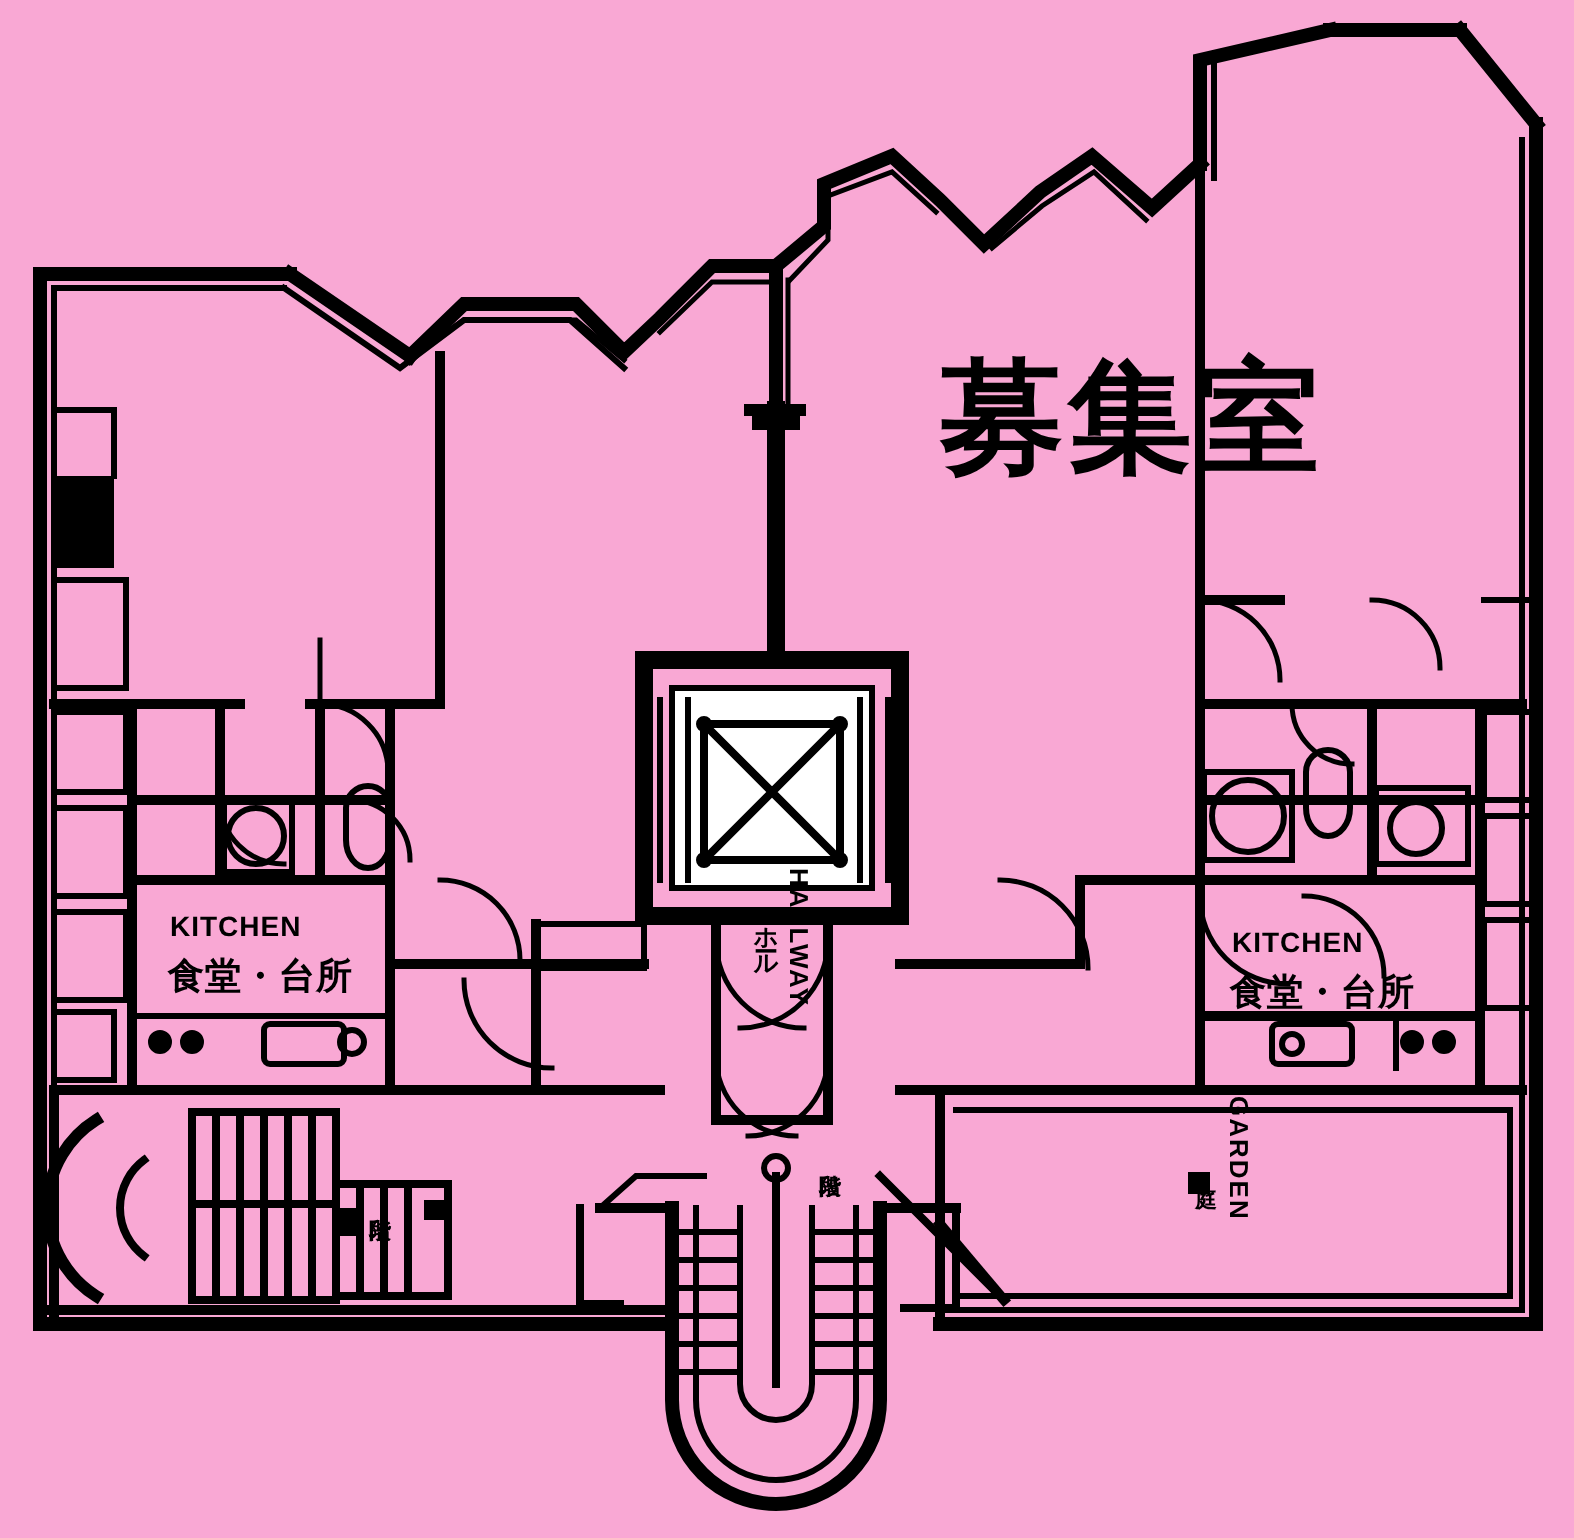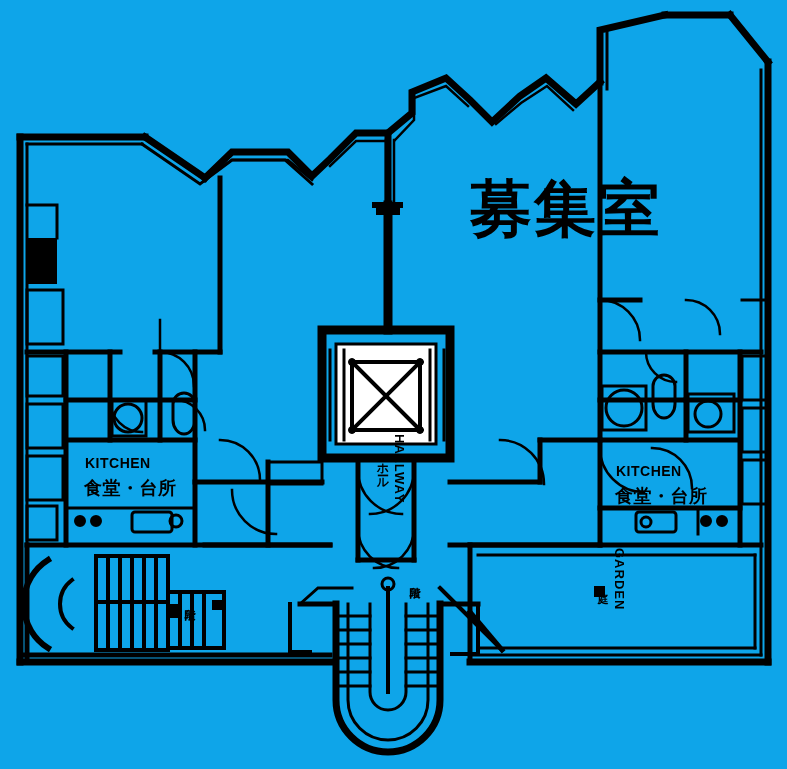--- a/index.html
+++ b/index.html
@@ -1,18 +1,18 @@
 <!DOCTYPE html>
 <html><head>
 <meta charset="utf-8">
 <style>
   html,body{margin:0;padding:0;background:#ffffff;}
   body{width:787px;height:769px;overflow:hidden;
        font-family:"Liberation Sans","DejaVu Sans",sans-serif;}
-  #plan-root{position:relative;width:787px;height:769px;background:#0ea5e9;}
+  #plan-root{position:relative;width:787px;height:769px;background:#f9a8d4;}
   svg#floorplan{position:absolute;left:0;top:0;width:787px;height:769px;display:block;}
   .lbl{position:absolute;color:#000;font-weight:bold;white-space:nowrap;}
   #vacancy-label{left:470px;top:178px;font-size:62px;letter-spacing:2px;
                  font-family:"DejaVu Sans",sans-serif;line-height:1;}
   .kitchen-en{font-size:14px;letter-spacing:.5px;font-family:"Liberation Sans",sans-serif;text-align:center;}
   .kitchen-jp{font-size:18px;letter-spacing:.5px;font-family:"DejaVu Sans",sans-serif;}
   #kitchen-left-en{left:85px;top:455px;}
   #kitchen-left-jp{left:84px;top:476px;}
   #kitchen-right-en{left:616px;top:463px;}
   #kitchen-right-jp{left:615px;top:484px;}

